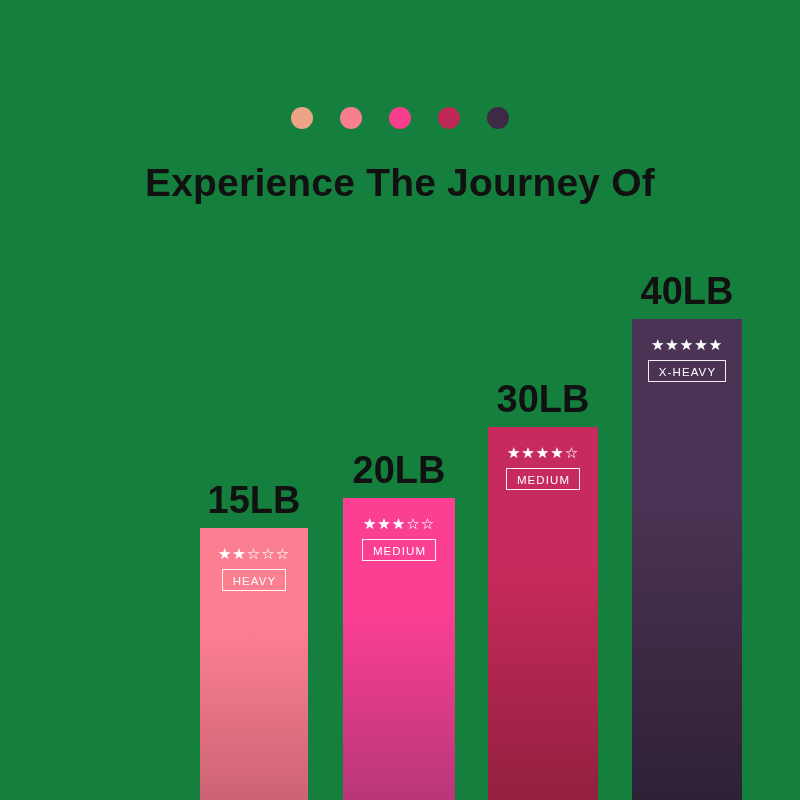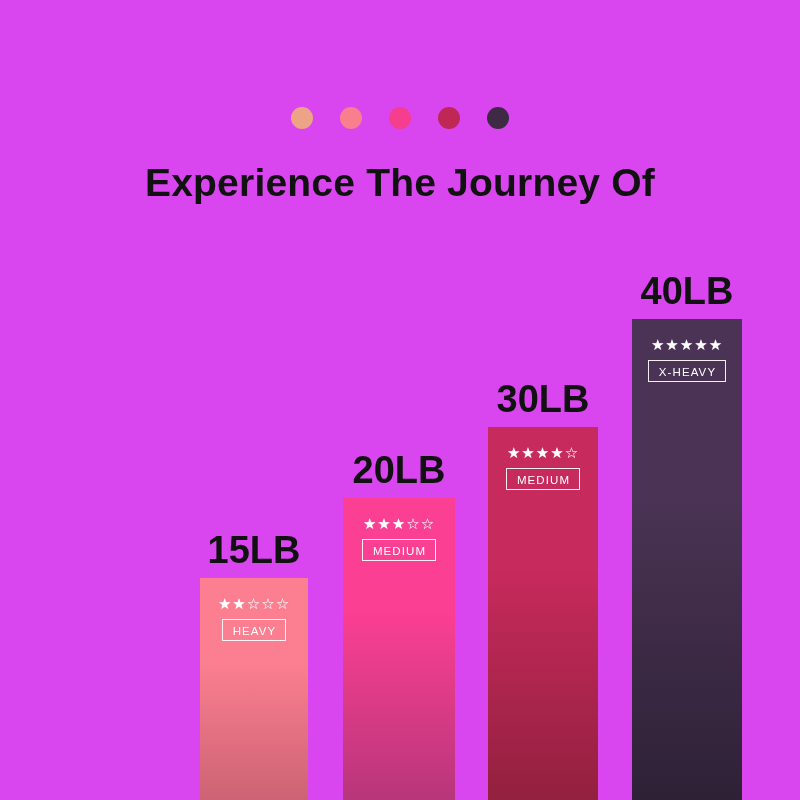--- a/index.html
+++ b/index.html
@@ -5,21 +5,21 @@
   * { margin:0; padding:0; box-sizing:border-box; }
   html, body {
     width:800px; height:800px;
     background:#ffffff;
     font-family:"Liberation Sans", sans-serif;
     overflow:hidden;
   }
   #stage {
     position:relative;
     width:800px; height:800px;
-    background:#d946ef;
+    background:#15803d;
   }
 
   
   #dot-row {
     position:absolute;
     top:107px; left:0; width:800px;
     display:flex; justify-content:center; align-items:center;
     gap:27px;
   }
   .dot {
@@ -105,21 +105,21 @@
     <span class="dot" style="background: rgb(246, 62, 142);"></span>
     <span class="dot" style="background: rgb(191, 40, 85);"></span>
     <span class="dot" style="background: rgb(62, 42, 69);"></span>
   </div>
 
   <div id="heading">
     <span class="line">Experience The Journey Of</span>
   </div>
 
   <div id="chart">
-      <div class="col" style="left: 200px; width: 108px; height: 222px;">
+      <div class="col" style="left: 200px; width: 108px; height: 272px;">
         <div class="weight-label">15LB</div>
         <div class="bar" style="background: linear-gradient(rgb(251, 127, 144) 0%, rgb(251, 127, 144) 38%, rgb(204, 99, 116) 100%);">
           <div class="bar-inner">
             <div class="stars">★★☆☆☆</div>
             <div class="badge">HEAVY</div>
           </div>
         </div>
       </div>
       <div class="col" style="left: 343px; width: 112px; height: 302px;">
         <div class="weight-label">20LB</div>

